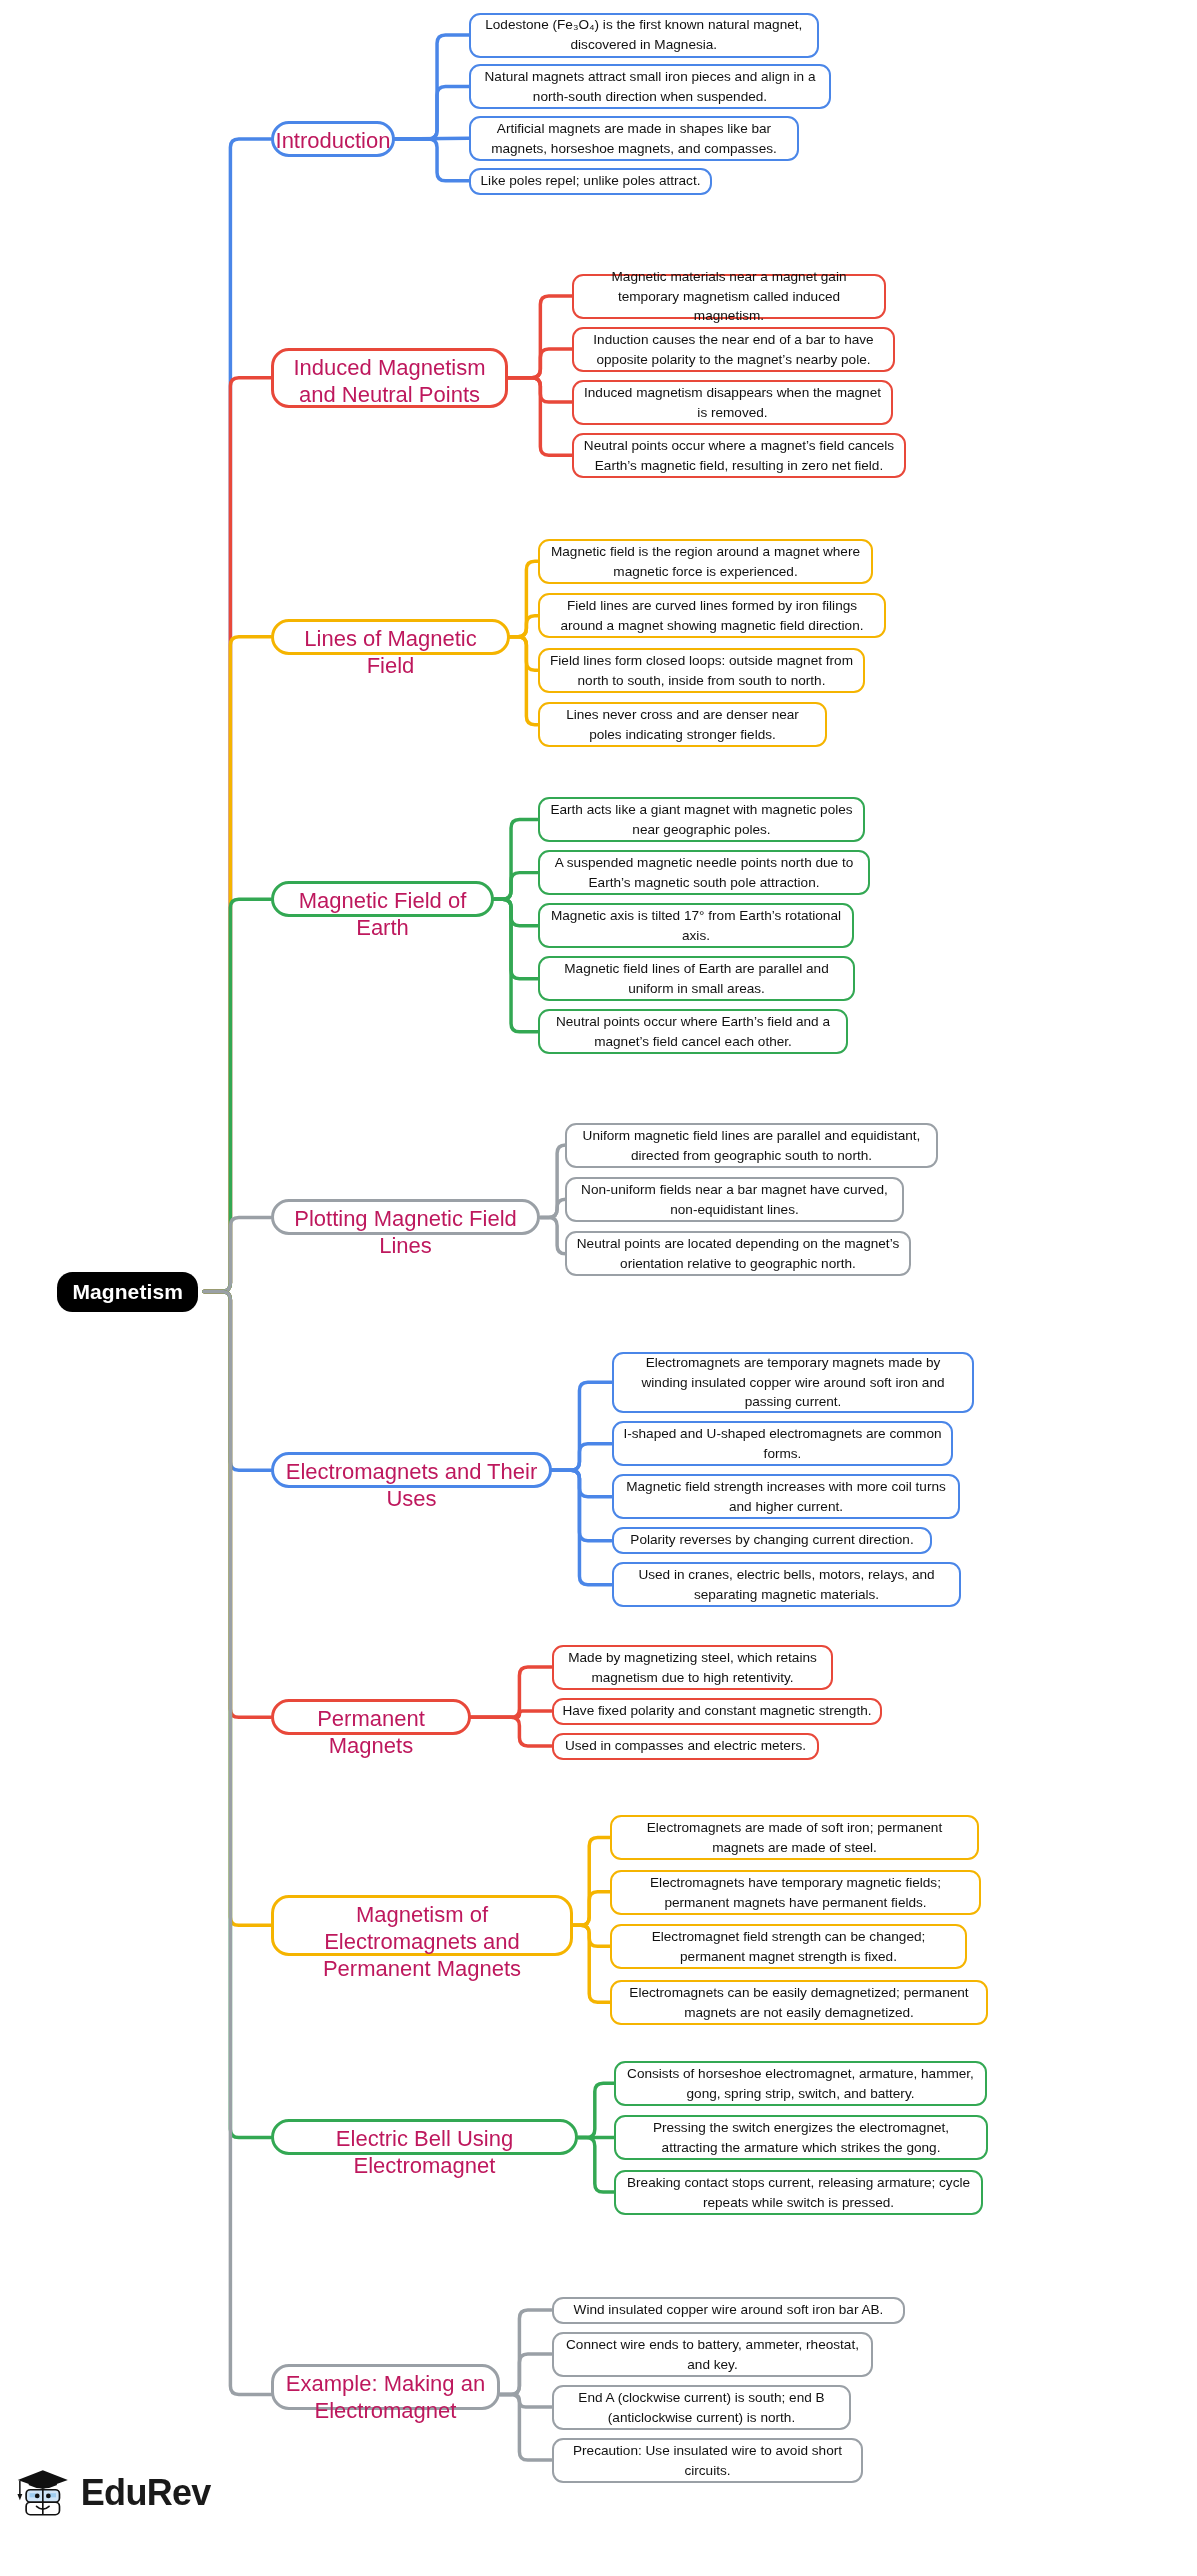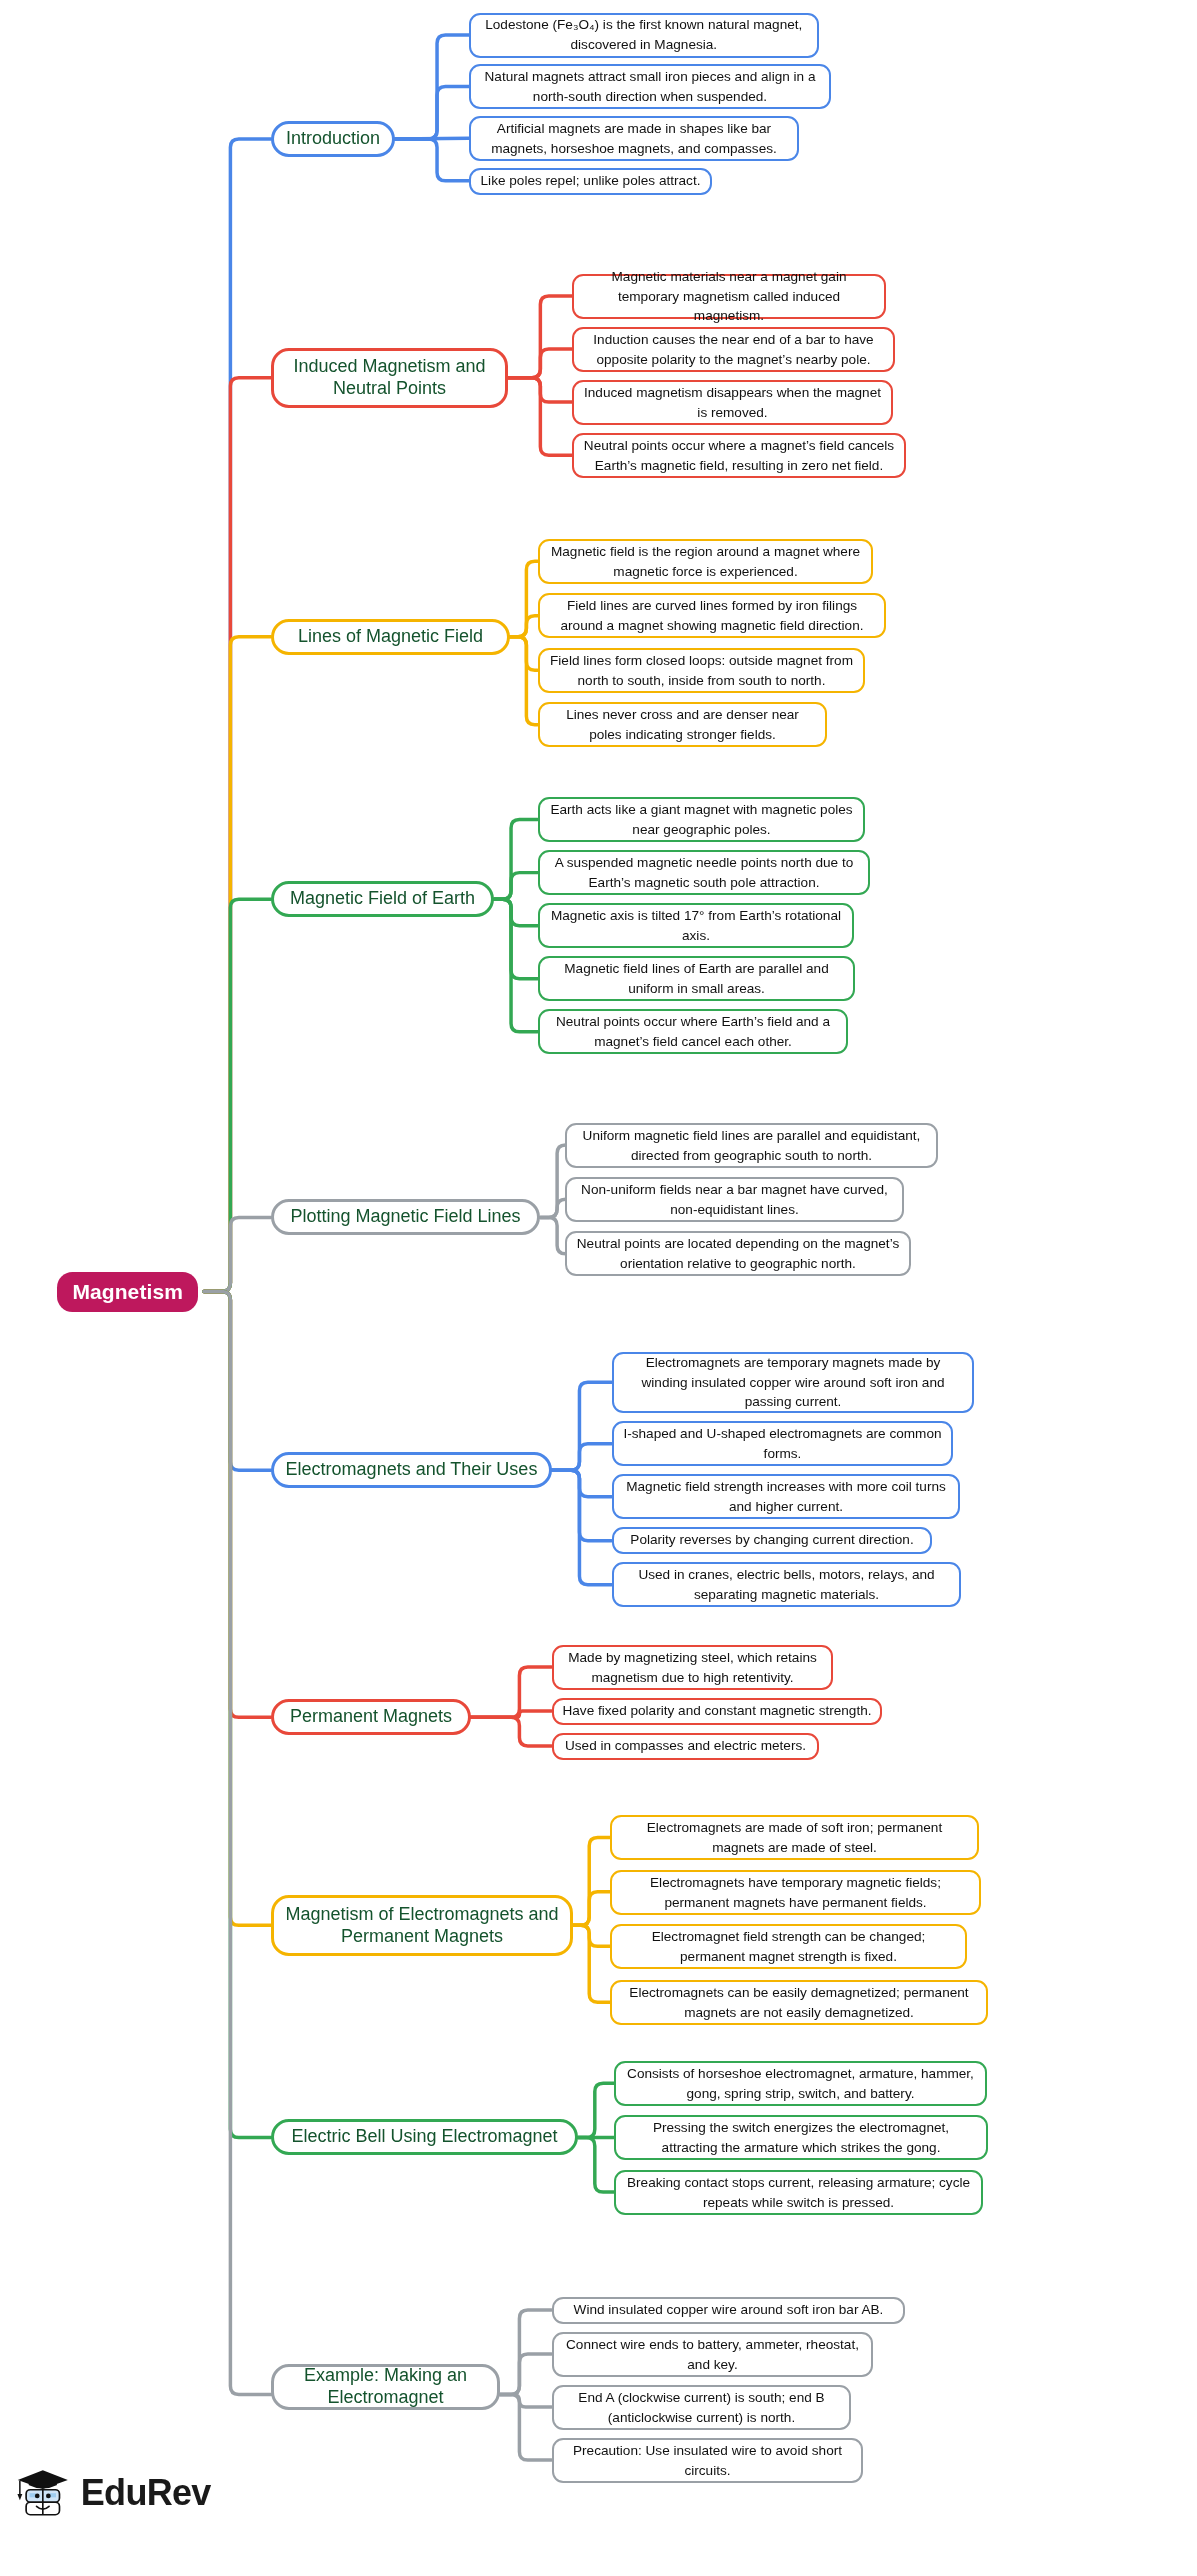--- a/index.html
+++ b/index.html
@@ -25,43 +25,43 @@
     position: absolute;
     left: 0; top: 0;
     width: 1198px;
     height: 2576px;
     pointer-events: none;
   }
 
   
   .root-node {
     position: absolute;
-    background: #be185d;
+    background: #000000;
     color: #ffffff;
     font-weight: bold;
     font-size: 21px;
     border-radius: 15.4px;
     padding: 7.7px 15.4px;
     white-space: nowrap;
     line-height: 1.15;
     letter-spacing: 0.1px;
   }
 
   
   .branch-node {
     position: absolute;
     background: #ffffff;
     border: 3.5px solid #888f96;
     border-radius: 18px;
-    font-size: 18px;
-    color: #14532d;
+    font-size: 22px;
+    color: #be185d;
     text-align: center;
     box-sizing: border-box;
     display: flex;
-    align-items: center;
+    align-items: flex-start;
     justify-content: center;
     line-height: 1.22;
     padding: 4.2px 9.8px;
   }
 
   
   .leaf-node {
     position: absolute;
     background: #ffffff;
     border: 2.8px solid #888f96;

